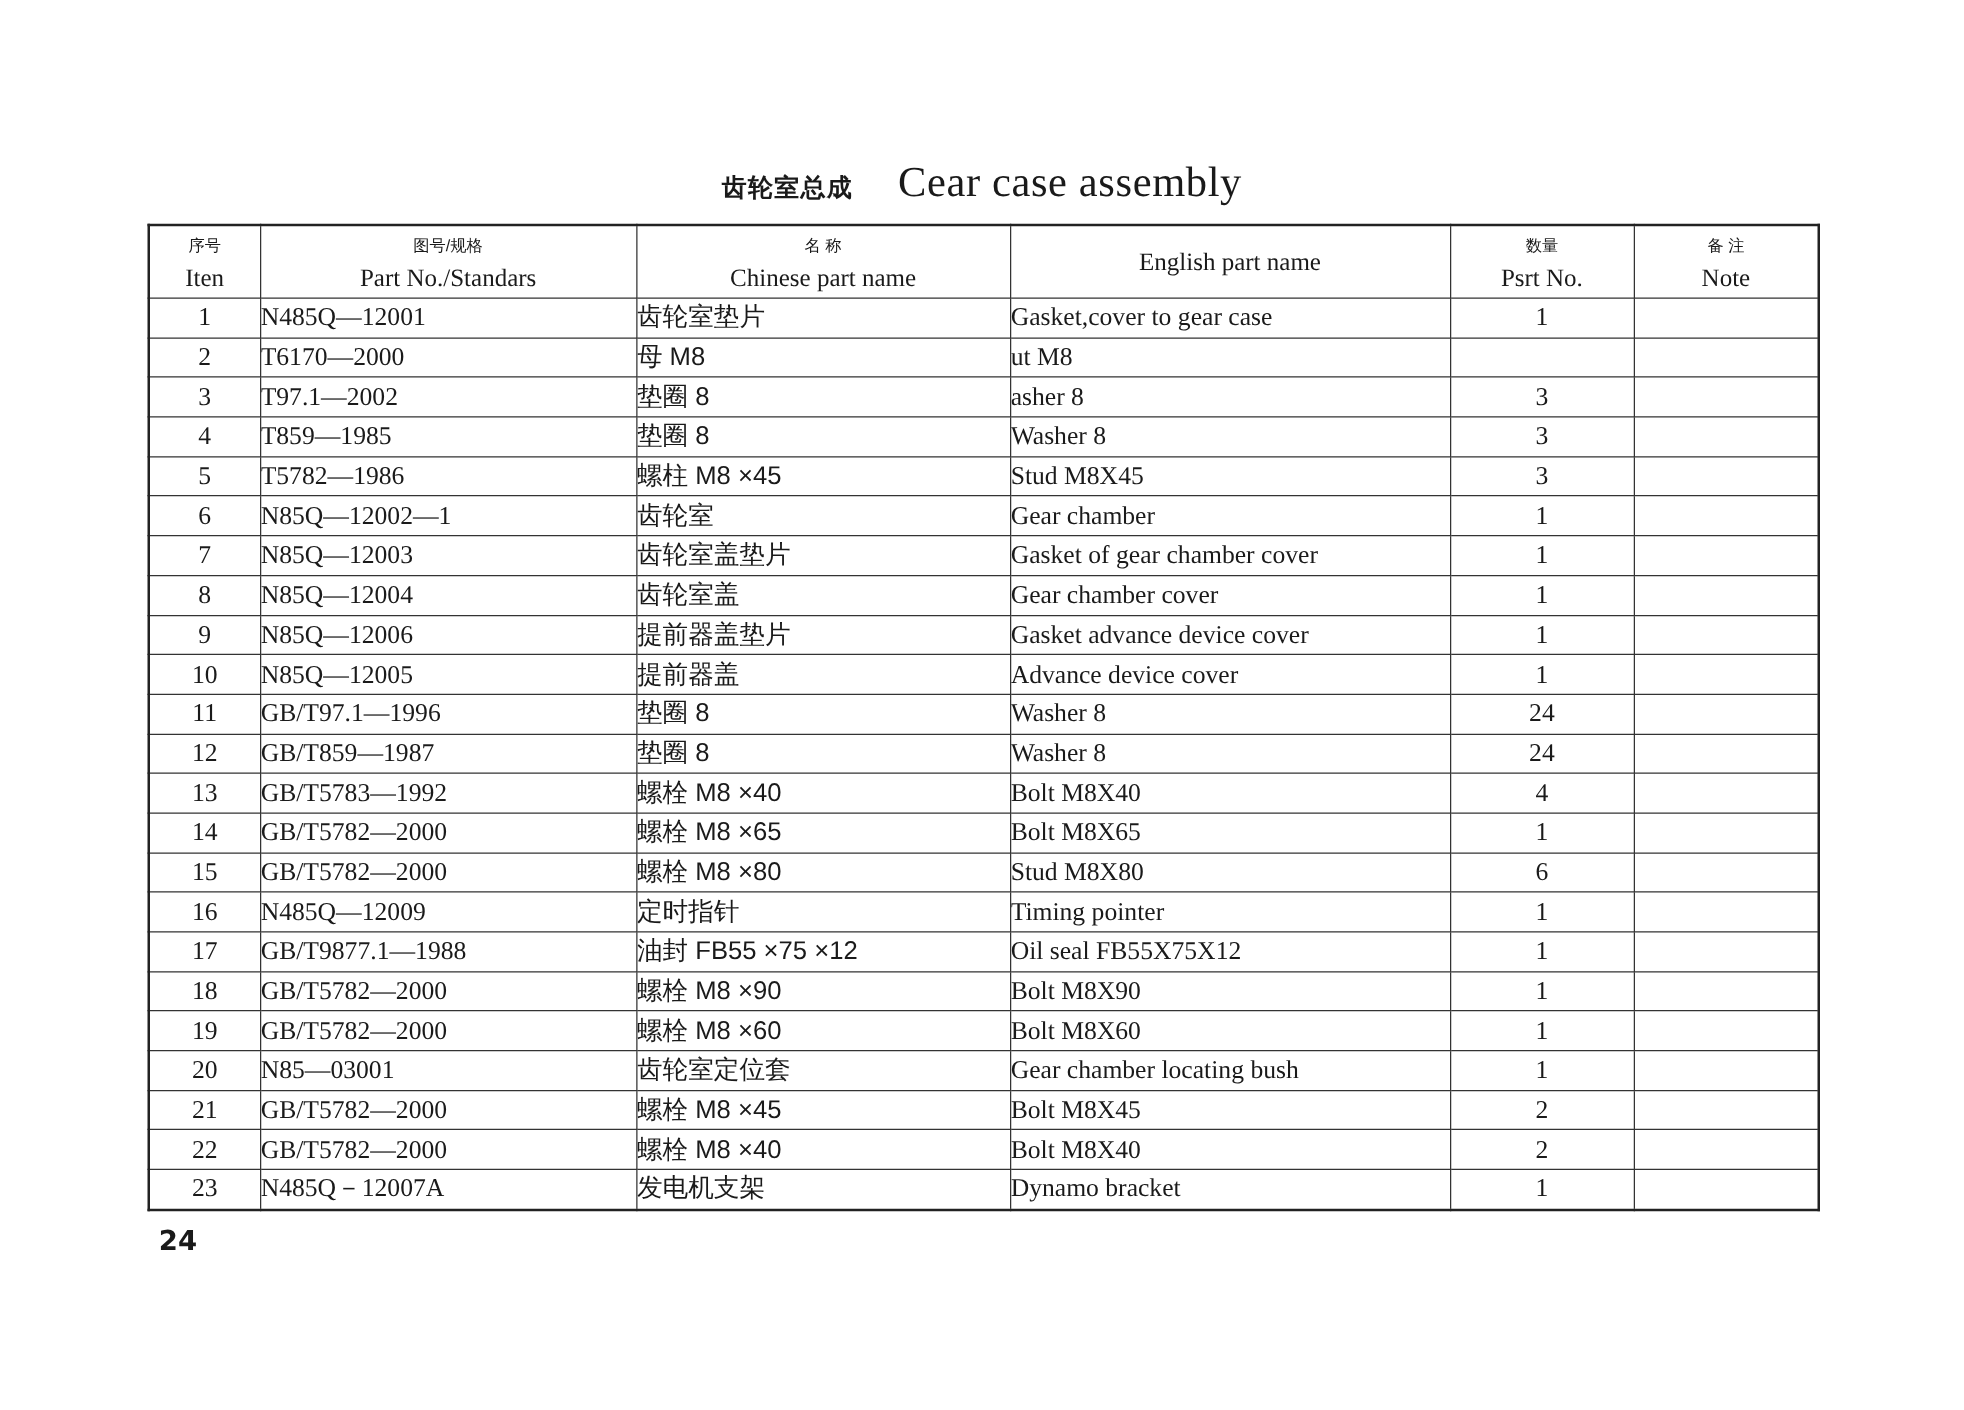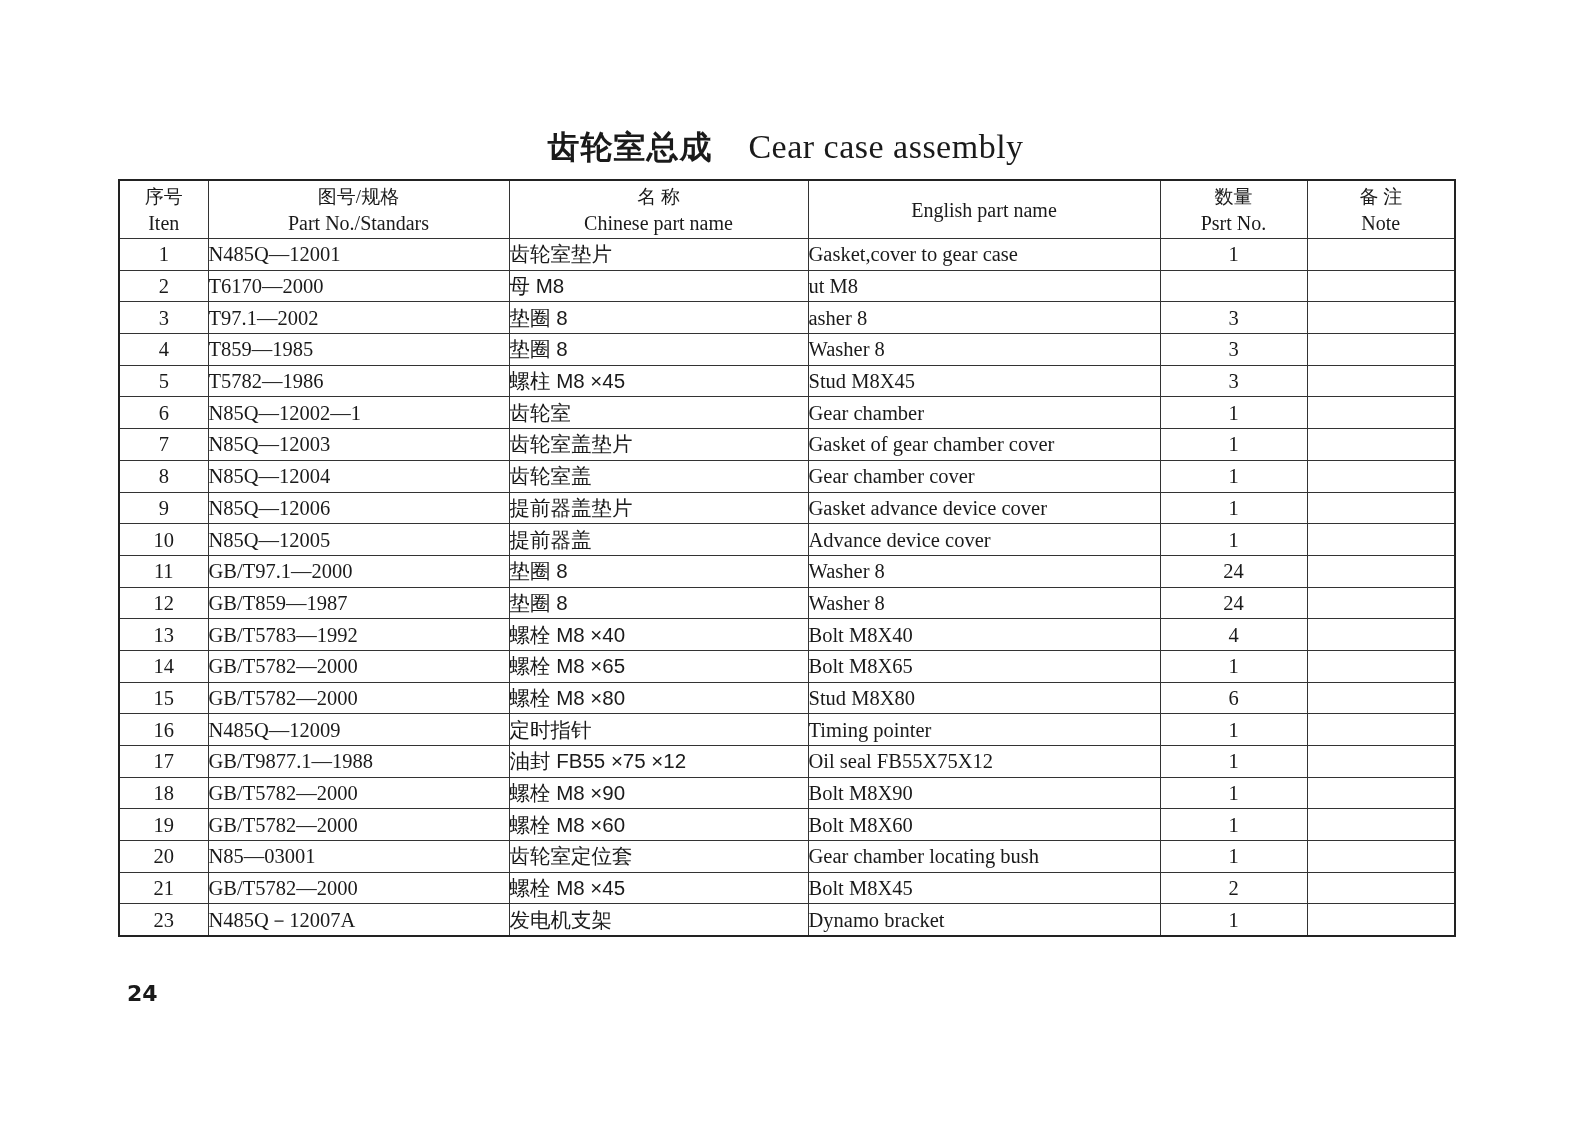--- a/index.html
+++ b/index.html
@@ -4,35 +4,35 @@
 <style>
   html, body { margin: 0; padding: 0; background: #ffffff; }
   body {
     width: 1571px; height: 1128px; position: relative; overflow: hidden;
     font-family: "Liberation Serif", "DejaVu Serif", serif; color: #1a1a1a;
   }
   .title {
     position: absolute; top: 124px; left: 0; width: 1571px; text-align: center;
     font-size: 34px; line-height: 46px; white-space: nowrap;
   }
-  .title .zh { font-family: Liberation Mono, monospace; font-weight: bold; font-size: 32px; letter-spacing: 1px; }
+  .title .zh { font-family: Liberation Mono, monospace; font-weight: bold; font-size: 20px; letter-spacing: 1px; }
   .title .en { margin-left: 36px; letter-spacing: 0.5px; text-align: center; }
   table.parts {
     position: absolute; left: 118px; top: 179px; width: 1336px;
     border-collapse: collapse; table-layout: fixed;
     border: 2px solid #222;
   }
   table.parts th, table.parts td {
     border: 1px solid #333; padding: 0; overflow: hidden; white-space: nowrap;
   }
   table.parts th {
     height: 57px; font-weight: normal; text-align: center; vertical-align: middle;
     font-size: 20px; line-height: 26px;
   }
-  table.parts th .zh { font-family: Liberation Serif, serif; font-size: 19px; display: block; }
+  table.parts th .zh { font-family: Liberation Sans, sans-serif; font-size: 13px; display: block; }
   table.parts th .en { display: block; font-size: 20px; }
   table.parts td { height: 30.7px; font-size: 20.5px; line-height: 30px; }
   td.c-item { text-align: center; }
   td.c-part { padding-left: 10px; }
   td.c-zh { padding-left: 11px; font-family: Liberation Sans, sans-serif; font-size: 19px; }
   td.c-en { padding-left: 11px; }
   td.c-qty { text-align: center; }
   .page-num {
     position: absolute; left: 127px; top: 981px; font-size: 22px; font-weight: bold;
     font-family: "DejaVu Sans", sans-serif;
@@ -157,21 +157,21 @@
       <tr>
         <td class="c-item">10</td>
         <td class="c-part">N85Q—12005</td>
         <td class="c-zh">提前器盖</td>
         <td class="c-en">Advance device cover</td>
         <td class="c-qty">1</td>
         <td class="c-note"></td>
       </tr>
       <tr>
         <td class="c-item">11</td>
-        <td class="c-part">GB/T97.1—2000</td>
+        <td class="c-part">GB/T97.1—1996</td>
         <td class="c-zh">垫圈 8</td>
         <td class="c-en">Washer 8</td>
         <td class="c-qty">24</td>
         <td class="c-note"></td>
       </tr>
       <tr>
         <td class="c-item">12</td>
         <td class="c-part">GB/T859—1987</td>
         <td class="c-zh">垫圈 8</td>
         <td class="c-en">Washer 8</td>
@@ -244,20 +244,28 @@
       </tr>
       <tr>
         <td class="c-item">21</td>
         <td class="c-part">GB/T5782—2000</td>
         <td class="c-zh">螺栓 M8 ×45</td>
         <td class="c-en">Bolt M8X45</td>
         <td class="c-qty">2</td>
         <td class="c-note"></td>
       </tr>
       <tr>
+        <td class="c-item">22</td>
+        <td class="c-part">GB/T5782—2000</td>
+        <td class="c-zh">螺栓 M8 ×40</td>
+        <td class="c-en">Bolt M8X40</td>
+        <td class="c-qty">2</td>
+        <td class="c-note"></td>
+      </tr>
+      <tr>
         <td class="c-item">23</td>
         <td class="c-part">N485Q－12007A</td>
         <td class="c-zh">发电机支架</td>
         <td class="c-en">Dynamo bracket</td>
         <td class="c-qty">1</td>
         <td class="c-note"></td>
       </tr>
     </tbody>
 </table>
 

